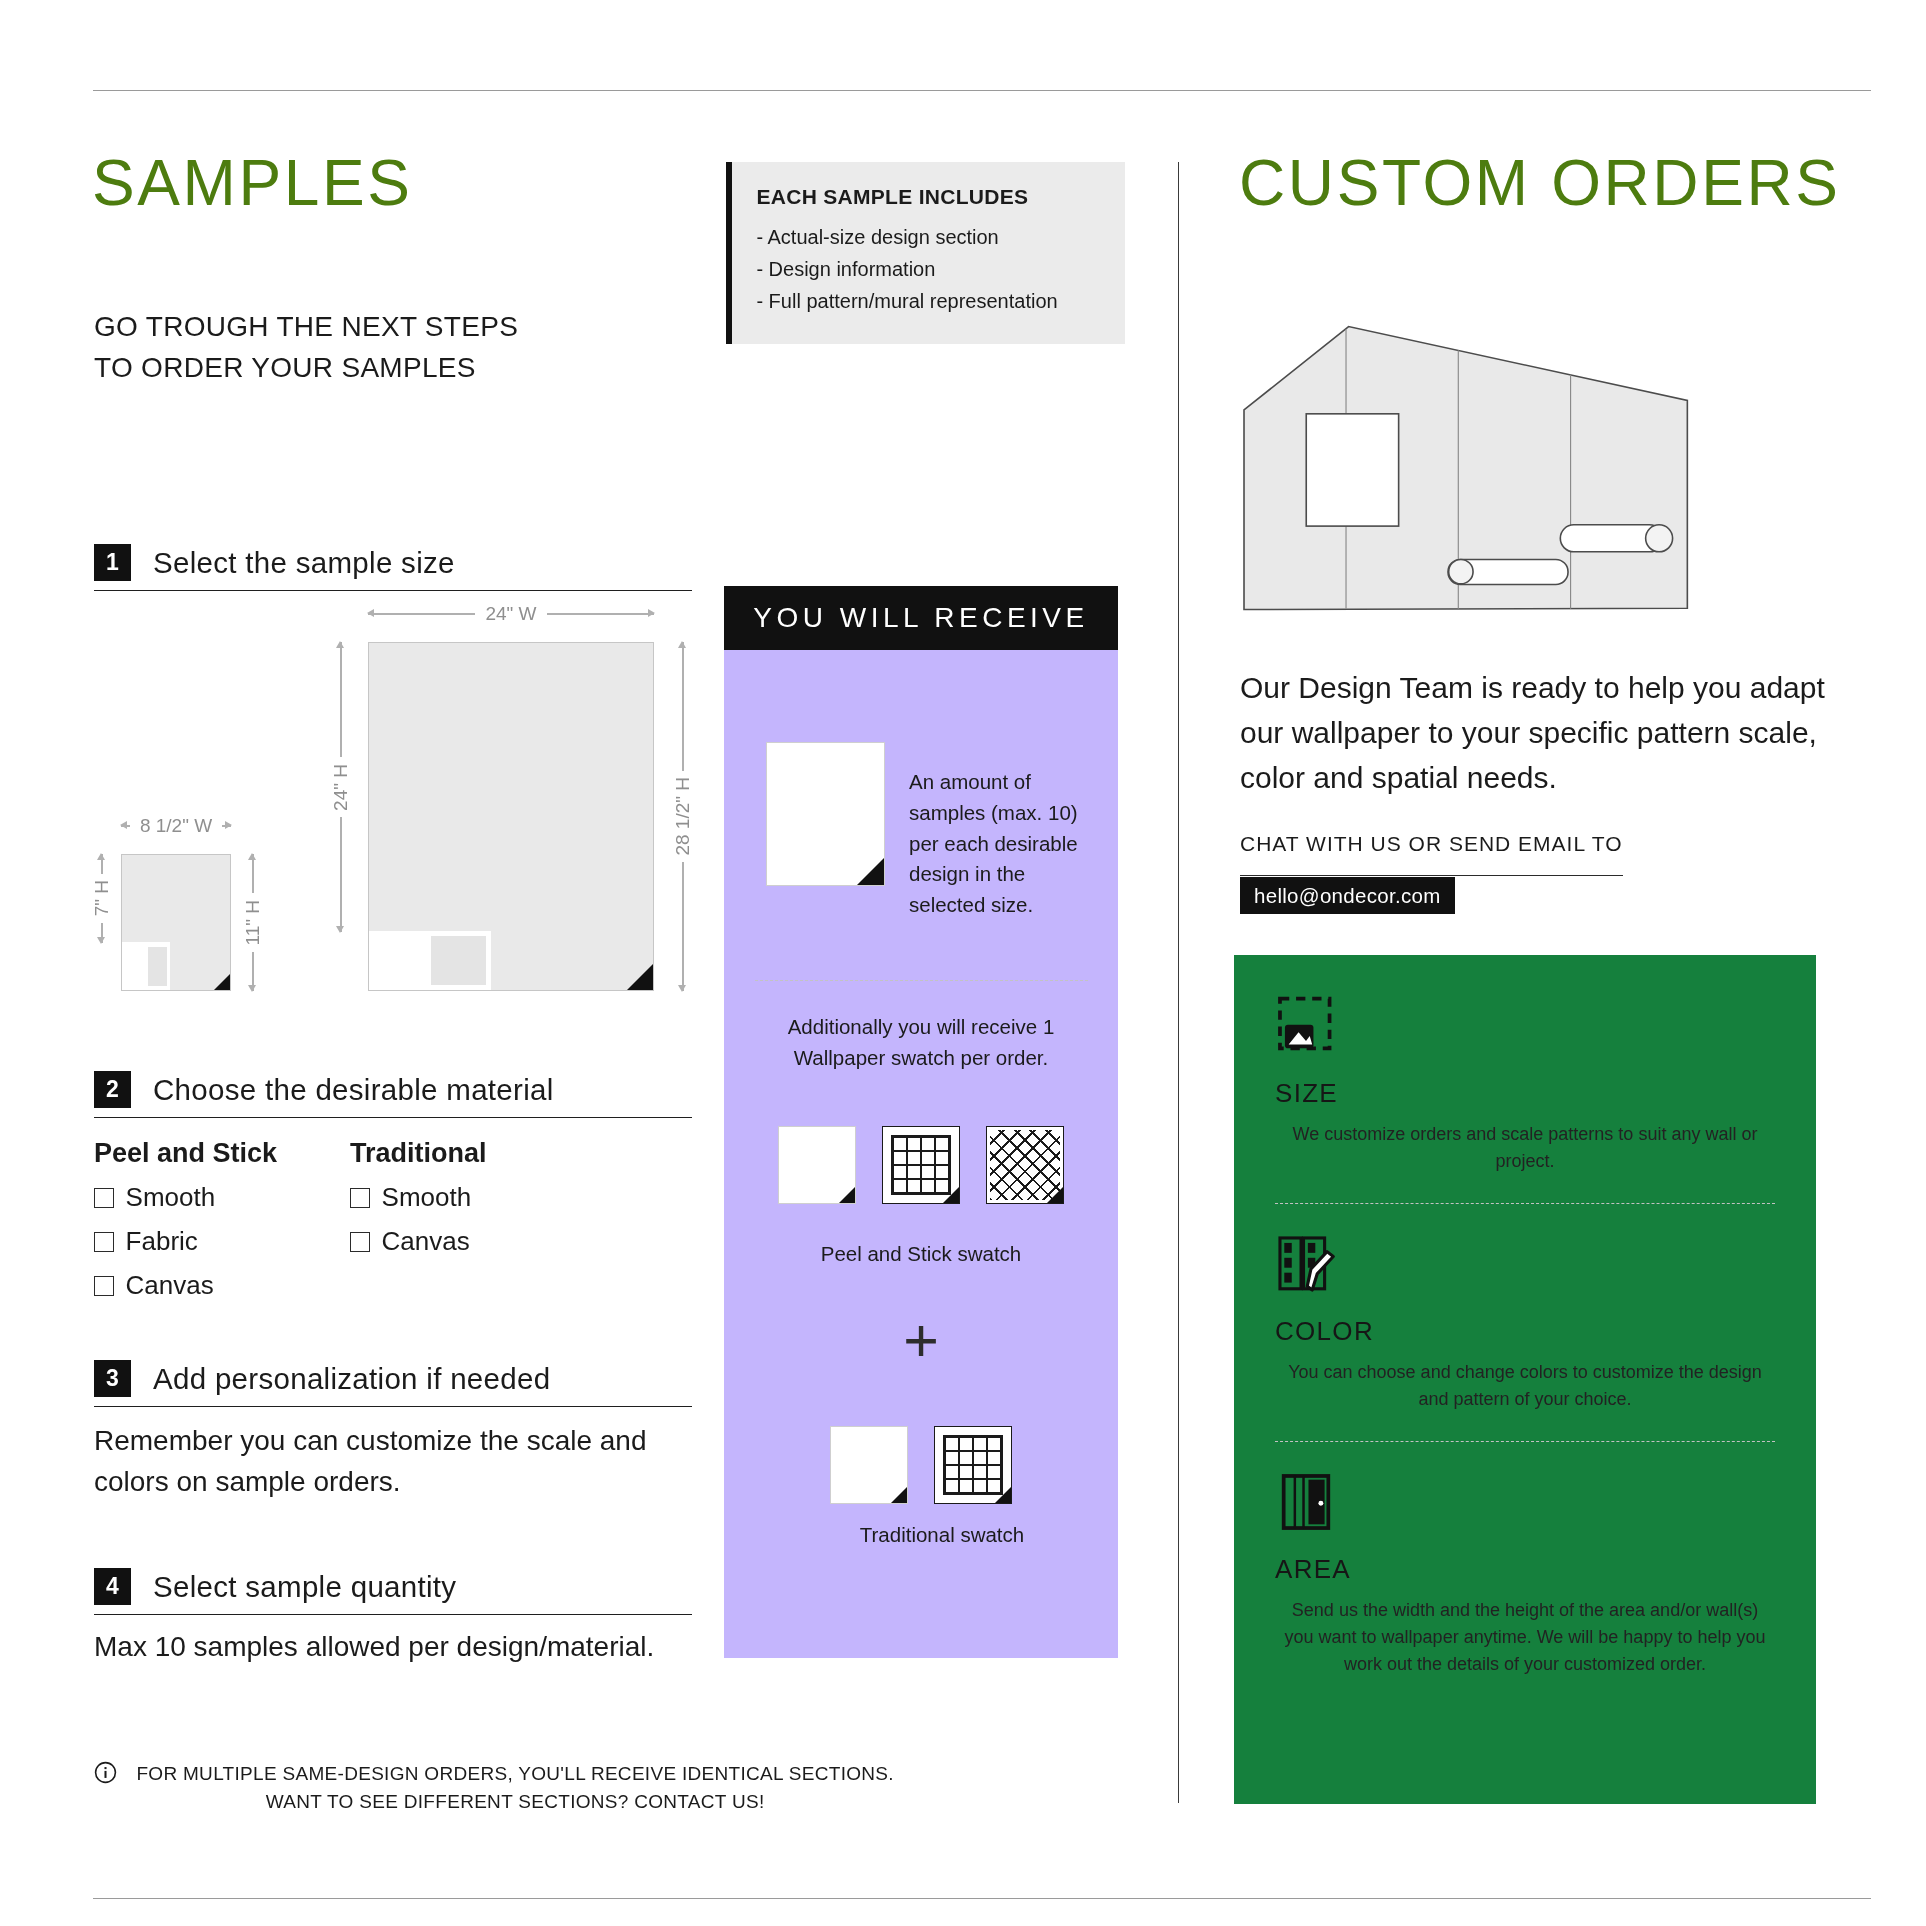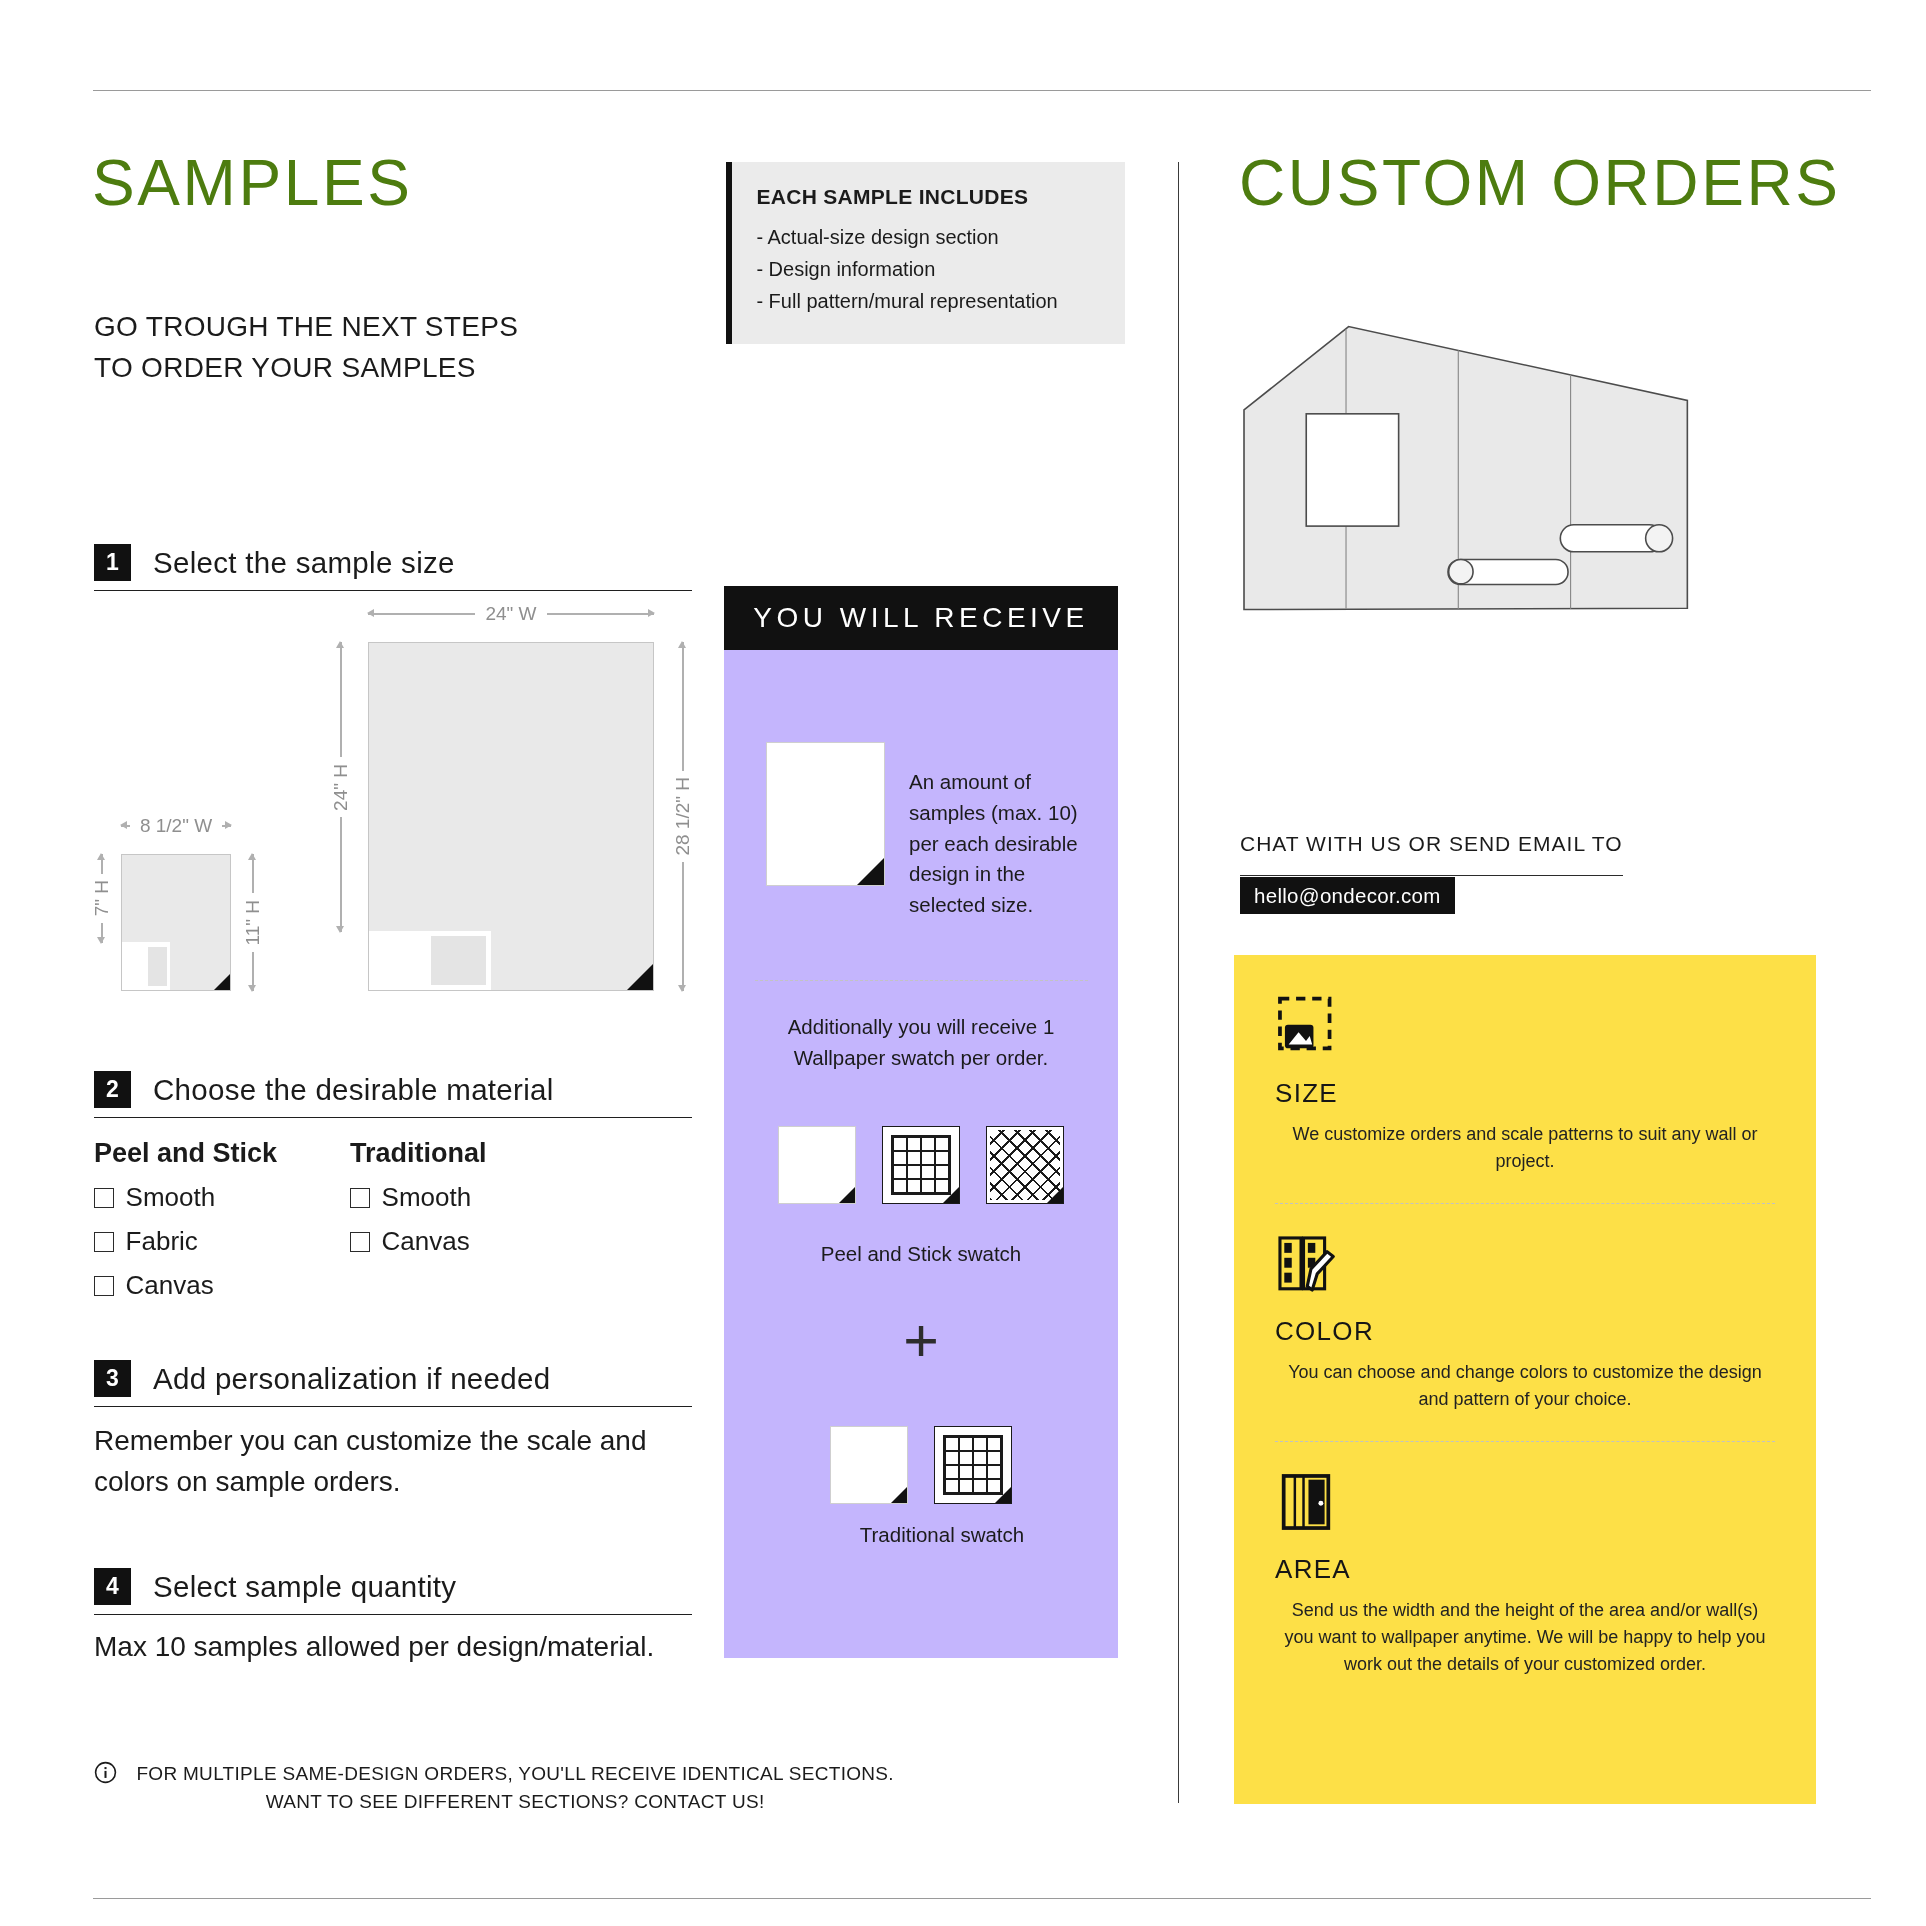--- a/index.html
+++ b/index.html
@@ -68,21 +68,21 @@
   .cross-inner{position:absolute;left:3.2px;top:3.2px;right:3.2px;bottom:3.2px;
      background-image:repeating-linear-gradient(45deg,#1a1a1a 0 1.9px,transparent 1.9px 11px),
                       repeating-linear-gradient(-45deg,#1a1a1a 0 1.9px,transparent 1.9px 11px);}
   .sw-label{position:absolute;left:0;width:100%;text-align:center;font-size:20.5px;line-height:1.5;}
   .plus{position:absolute;left:0;width:100%;text-align:center;font-size:61px;font-weight:300;color:#2d2d2d;}
 
   
   .r-intro{font-size:30px;line-height:1.5;}
   .chat{font-size:21px;letter-spacing:1px;display:inline-block;border-bottom:1.3px solid #2b2b2b;padding-bottom:19px;}
   .email{display:inline-block;background:#111;color:#fff;font-size:20.5px;padding:6.4px 14px;letter-spacing:0.3px;}
-  .features{background:#fde047;padding:40px 41px;box-sizing:border-box;}
+  .features{background:#15803d;padding:40px 41px;box-sizing:border-box;}
   .feat-title{font-size:26px;letter-spacing:1.3px;margin:19px 0 11.6px 0;color:#161616;}
   .feat-text{font-size:18px;line-height:1.5;color:#222;text-align:center;}
   .feat-div{border-top:1.3px dashed #c2c2c2;margin:28px 0 29.5px 0;}
 </style>
 </head>
 <body>
 
 <div class="page">
 
   <div class="abs rule" style="left:93px;top:90px;width:1778px;"></div>
@@ -264,20 +264,21 @@
     <g>
       <rect x="499" y="313" width="160" height="42" rx="21" fill="#ffffff" stroke="#4c4c4c" stroke-width="2.5"></rect>
       <circle cx="653" cy="334" r="21" fill="#f3f3f3" stroke="#4c4c4c" stroke-width="2.5"></circle>
     </g>
     <g>
       <rect x="324" y="367" width="187" height="39" rx="19" fill="#ffffff" stroke="#4c4c4c" stroke-width="2.5"></rect>
       <circle cx="344" cy="386" r="19" fill="#f3f3f3" stroke="#4c4c4c" stroke-width="2.5"></circle>
     </g>
   </svg>
 
+  <div class="abs r-intro" style="left:1240px;top:665px;width:597px;">Our Design Team is ready to help you adapt our wallpaper to your specific pattern scale, color and spatial needs.</div>
 
   <div class="abs" style="left:1240px;top:832px;">
     <span class="chat">CHAT WITH US OR SEND EMAIL TO</span><br>
     <span class="email" style="margin-top:1.3px;">hello@ondecor.com</span>
   </div>
 
   <div class="abs features" style="left:1234px;top:955px;width:582px;height:849px;">
 
     <svg width="62" height="62" viewBox="0 0 100 100">
       <rect x="8" y="6" width="80" height="80" fill="none" stroke="#111" stroke-width="6" stroke-dasharray="15 11"></rect>

